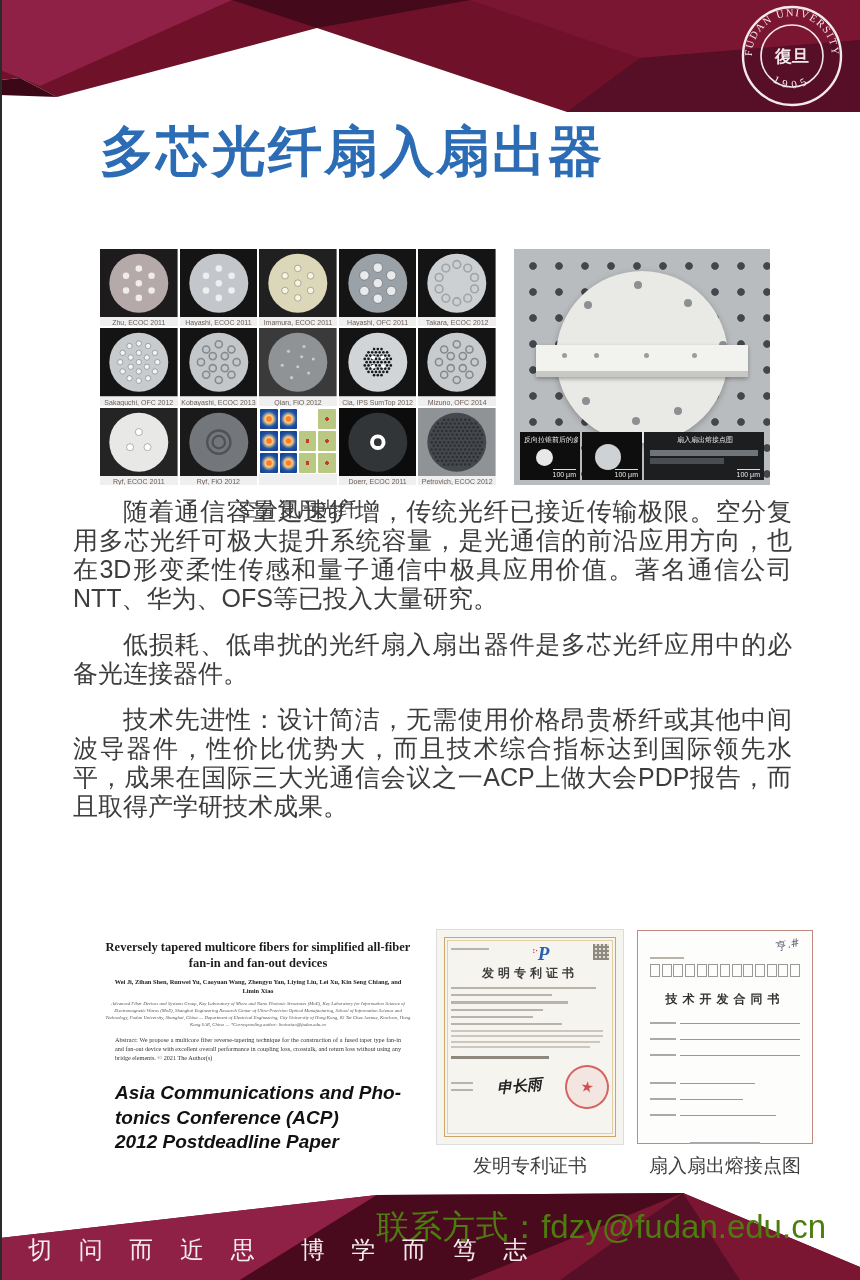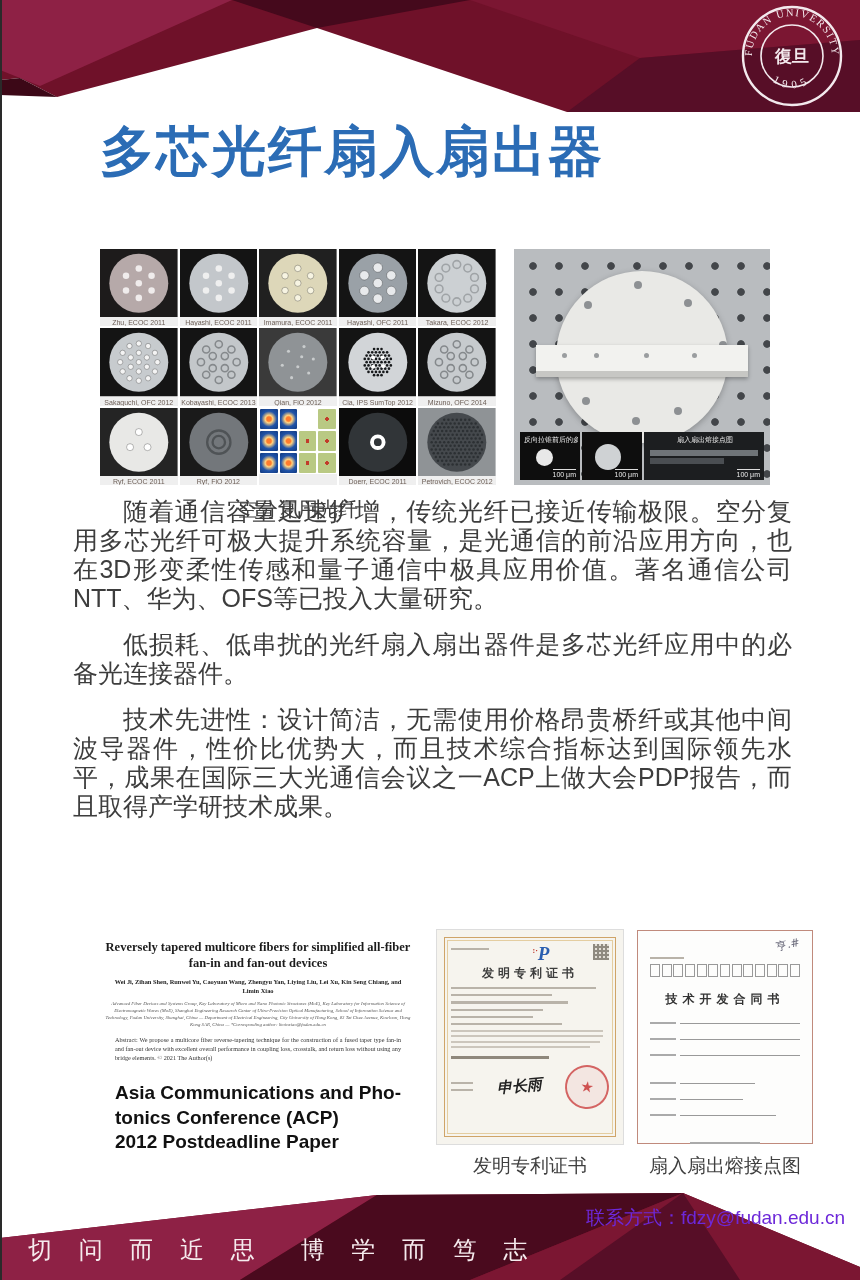--- a/index.html
+++ b/index.html
@@ -58,21 +58,21 @@
   .doc-col{display:flex;flex-direction:column;align-items:center;}
   .doc-caption{margin-top:9px;font-size:19px;color:#3f3f3f;text-align:center;}
 
   .paper-sheet{width:330px;background:#fff;text-align:center;
     font-family:"Liberation Serif","DejaVu Serif",serif;color:#1c1c1c;padding-top:10px;}
   .paper-title{font-size:12.5px;font-weight:bold;line-height:1.25;padding:0 10px;}
   .paper-authors{font-size:6.4px;font-weight:bold;margin-top:7px;padding:0 14px;line-height:1.4;}
   .paper-affil{font-size:4.8px;font-style:italic;color:#555;margin-top:5px;padding:0 12px;line-height:1.45;}
   .paper-abstract{font-size:6.2px;text-align:justify;margin-top:7px;padding:0 22px;line-height:1.45;color:#333;}
   .paper-conf{font-family:"Liberation Sans","DejaVu Sans",sans-serif;font-size:19px;font-weight:bold;
-    line-height:1.3;margin-top:18px;color:#111;}
+    line-height:1.3;margin-top:18px;color:#111;font-style:italic;}
 
   .cert-sheet{width:186px;height:214px;background:#f6f4ee;box-shadow:0 0 0 1px #ddd;position:relative;}
   .cert-frame{position:absolute;inset:7px;border:1.5px solid #cfa468;outline:1px solid #e4cda0;outline-offset:-4px;}
   .cert-inner{position:absolute;inset:14px;font-family:"Liberation Serif",serif;}
   .cert-top{display:flex;justify-content:space-between;align-items:flex-start;}
   .cert-no{width:38px;height:2px;background:#b9b3a9;margin-top:4px;}
   .cert-logo{font-size:19px;font-weight:bold;font-style:italic;color:#2b5fb0;line-height:1;}
   .cert-logo i{font-style:normal;color:#c0392b;font-size:8px;vertical-align:super;}
   .qr{width:16px;height:16px;background:#e2ded6;
     background-image:repeating-linear-gradient(0deg,#8f8a80 0 2px,rgba(0,0,0,0) 2px 4px),
@@ -94,21 +94,21 @@
     font-family:"DejaVu Serif",serif;}
   .box-row{display:flex;gap:1.5px;margin-top:26px;}
   .box-row span{width:9px;height:11px;border:0.8px solid #999;display:inline-block;}
   .contract-title{text-align:center;font-size:12px;color:#333;letter-spacing:5px;margin-top:14px;font-weight:bold;}
   .c-line{display:flex;align-items:flex-end;gap:4px;margin-top:9px;}
   .c-line .lab{width:26px;height:2px;background:#aaa;}
   .c-line .ul{flex:1;border-bottom:1px solid #999;height:6px;}
   .c-foot{width:70px;height:2px;background:#aaa;margin:26px auto 0;}
 
   
-  .contact{position:absolute;top:1205px;right:15px;font-size:19px;color:#6d28d9;z-index:6;}
+  .contact{position:absolute;top:1205px;right:34px;font-size:33px;color:#4d7c0f;z-index:6;}
   .motto{position:absolute;bottom:14px;left:28px;z-index:6;color:#f6ebee;font-size:24px;
     letter-spacing:10px;display:flex;gap:36px;}
 </style>
 </head>
 <body>
 
 <div class="page">
 
   <svg id="header-band" class="band" width="860" height="115" viewBox="0 0 860 115" preserveAspectRatio="none">
     <path d="M0,0 H860 V112 L567,112 317,28 57,97 20,78 0,80 Z" fill="#6f1129"></path>

